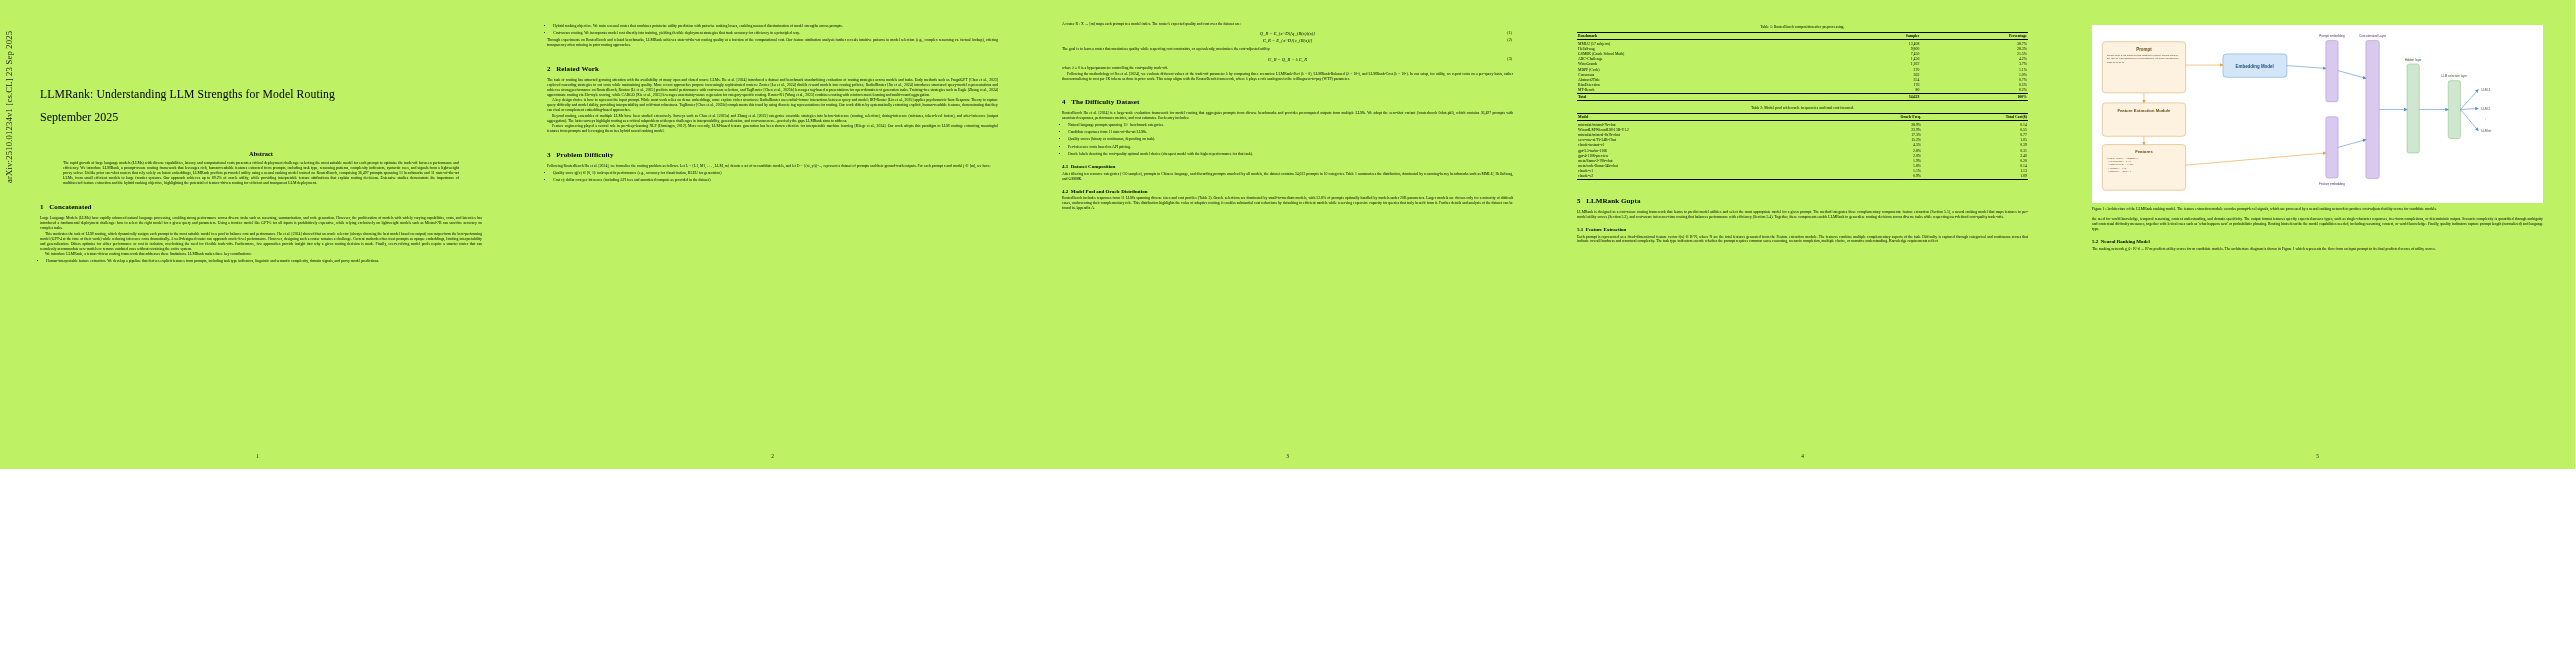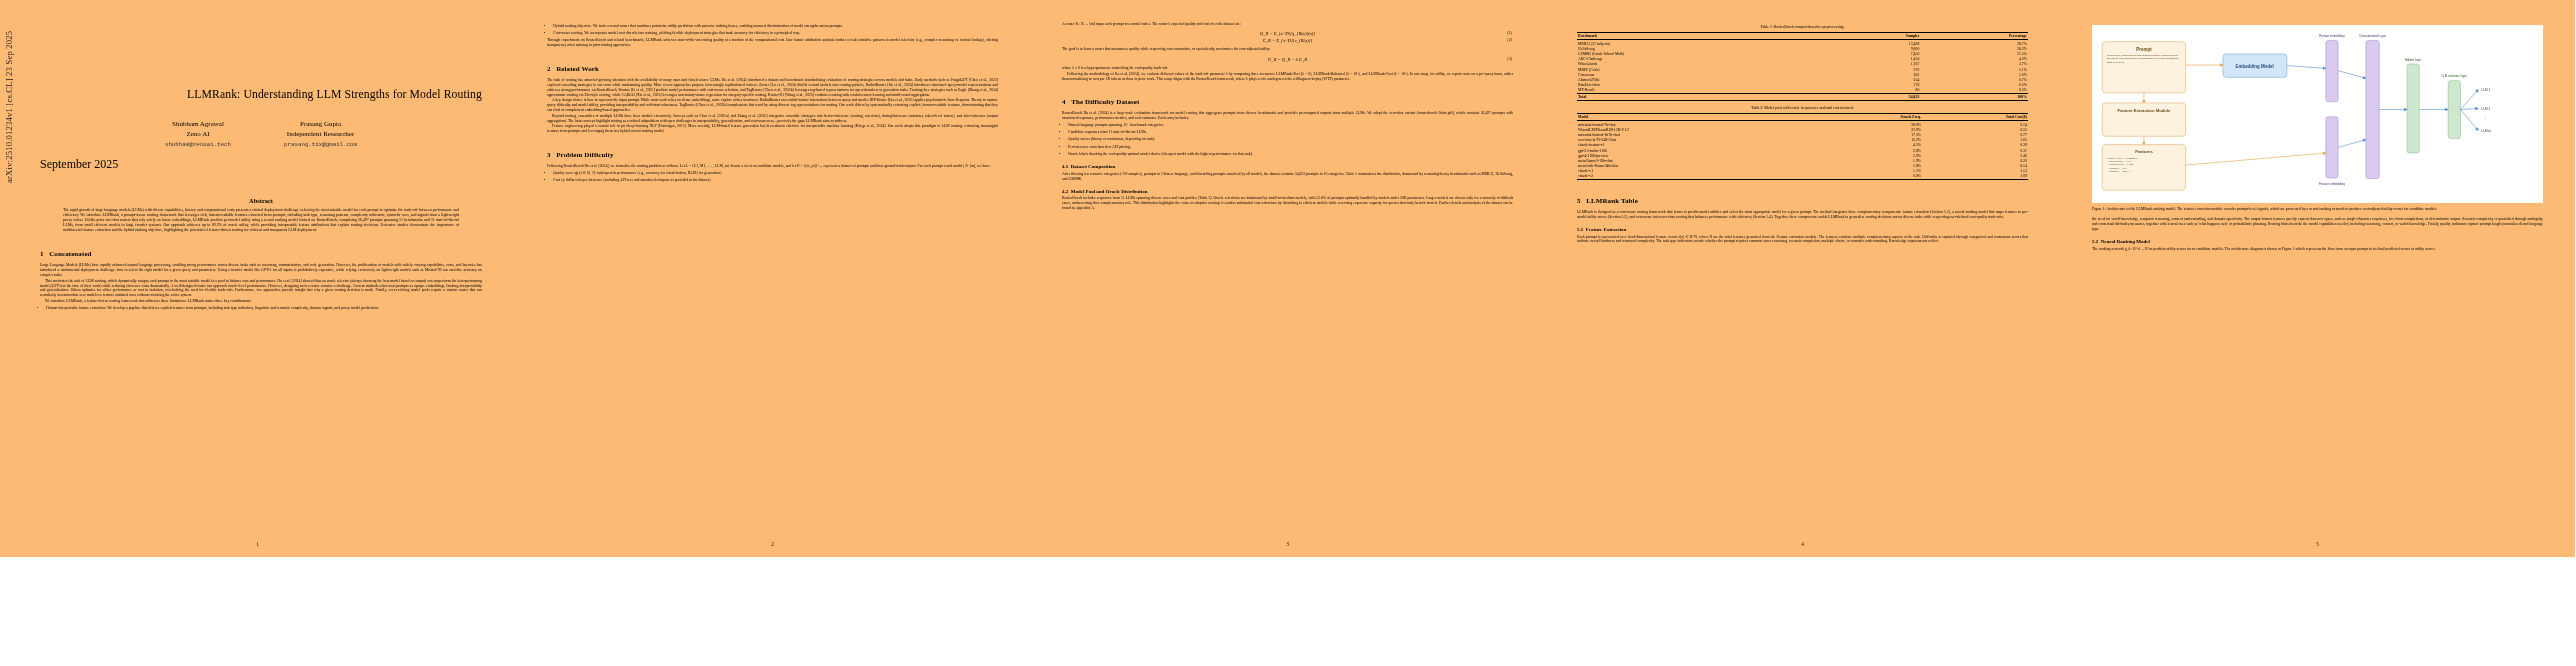--- a/index.html
+++ b/index.html
@@ -13,35 +13,35 @@
 
   .arxiv-stamp{
     position:absolute;left:4.4px;top:183px;
     transform:rotate(-90deg);transform-origin:left top;
     font-family:"Liberation Serif",serif;
     font-size:8.6px;color:#1a1a1a;white-space:nowrap;letter-spacing:0.2px;
   }
 
   .page{
     position:relative;
-    width:515px;height:557px;
+    width:515px;height:469px;
     box-sizing:border-box;
     padding:22px 32px 16.7px 32px;
-    background:#fdba74;
+    background:#bef264;
   }
   .page.p1{padding-left:40px;padding-right:33px;}
 
   .pagenum{
     position:absolute;bottom:10px;left:0;width:100%;
     text-align:center;font-size:5.3px;color:#111;
   }
 
   
   .title{
-    text-align:right;font-size:11.7px;line-height:1.25;
+    text-align:left;font-size:11.7px;line-height:1.25;
     margin-top:66px;color:#000;font-weight:400;letter-spacing:0.1px;
   }
   .authors{
     display:flex;justify-content:center;gap:53px;
     margin-top:16.7px;text-align:center;
   }
   .au-name{font-size:7px;line-height:1.45;}
   .au-aff{font-size:7px;line-height:1.45;}
   .au-mail{font-family:"Liberation Mono",monospace;font-size:5.8px;line-height:1.7;color:#333;}
   .date{font-size:12px;margin-top:7.8px;}
@@ -101,32 +101,20 @@
 </head>
 <body>
 
 <div class="sheet">
 
   <div class="page p1">
     <div class="arxiv-stamp">arXiv:2510.01234v1  [cs.CL]  23 Sep 2025</div>
 
     <div class="title">LLMRank: Understanding LLM Strengths for Model Routing</div>
 
-    <div class="authors">
-      <div>
-        <div class="au-name">Shubham Agrawal</div>
-        <div class="au-aff">Zeno AI</div>
-        <div class="au-mail">shubham@zenoai.tech</div>
-      </div>
-      <div>
-        <div class="au-name">Prasang Gupta</div>
-        <div class="au-aff">Independent Researcher</div>
-        <div class="au-mail">prasang.tix@gmail.com</div>
-      </div>
-    </div>
 
     <div class="date">September 2025</div>
 
     <div class="abs-head">Abstract</div>
     <div class="abstract">The rapid growth of large language models (LLMs) with diverse capabilities, latency and computational costs presents a critical deployment challenge: selecting the most suitable model for each prompt to optimize the trade-off between performance and efficiency. We introduce LLMRank, a prompt-aware routing framework that leverages rich, human-readable features extracted from prompts, including task type, reasoning patterns, complexity indicators, syntactic cues, and signals from a lightweight proxy solver. Unlike prior one-shot routers that rely solely on latent embeddings, LLMRank predicts per-model utility using a neural ranking model trained on RouterBench, comprising 36,497 prompts spanning 11 benchmarks and 11 state-of-the-art LLMs, from small efficient models to large frontier systems. Our approach achieves up to 89.2% of oracle utility, while providing interpretable feature attributions that explain routing decisions. Extensive studies demonstrate the importance of multifaceted feature extraction and the hybrid ranking objective, highlighting the potential of feature-driven routing for efficient and transparent LLM deployment.</div>
 
     <h2 class="sec">
       <span>1</span>&nbsp;&nbsp;&nbsp;<span>Concatenated</span>
     </h2>
     <div class="body">
@@ -373,21 +361,21 @@
           <tr class="lastborder">
             <td class="l">claude-v2</td>
             <td>0.9%</td>
             <td>1.09</td>
           </tr>
         </tbody>
       </table>
     </div>
 
     <h2 class="sec">
-      <span>5</span>&nbsp;&nbsp;&nbsp;<span>LLMRank Table</span>
+      <span>5</span>&nbsp;&nbsp;&nbsp;<span>LLMRank Gupta</span>
     </h2>
     <div class="body">
       <p class="noind">LLMRank is designed as a cost-aware routing framework that learns to predict model utilities and select the most appropriate model for a given prompt. The method integrates three complementary components: feature extraction (Section 5.1), a neural ranking model that maps features to per-model utility scores (Section 5.2), and cost-aware inference-time routing that balances performance with efficiency (Section 5.4). Together, these components enable LLMRank to generalize routing decisions across diverse tasks while respecting user-defined cost-quality trade-offs.</p>
     </div>
 
     <h3 class="sub">
       <span>5.1</span>&nbsp;&nbsp;<span>Feature Extraction</span>
     </h3>
     <div class="body">
       <p class="noind">Each prompt is represented as a fixed-dimensional feature vector f(x) ∈ R^N, where N are the total features generated from the Feature extraction module. The features combine multiple complementary aspects of the task. Difficulty is captured through categorical and continuous scores that indicate overall hardness and structural complexity. The task type indicators encode whether the prompt requires common sense reasoning, scenario completion, multiple choice, or narrative understanding. Knowledge requirements reflect</p>

